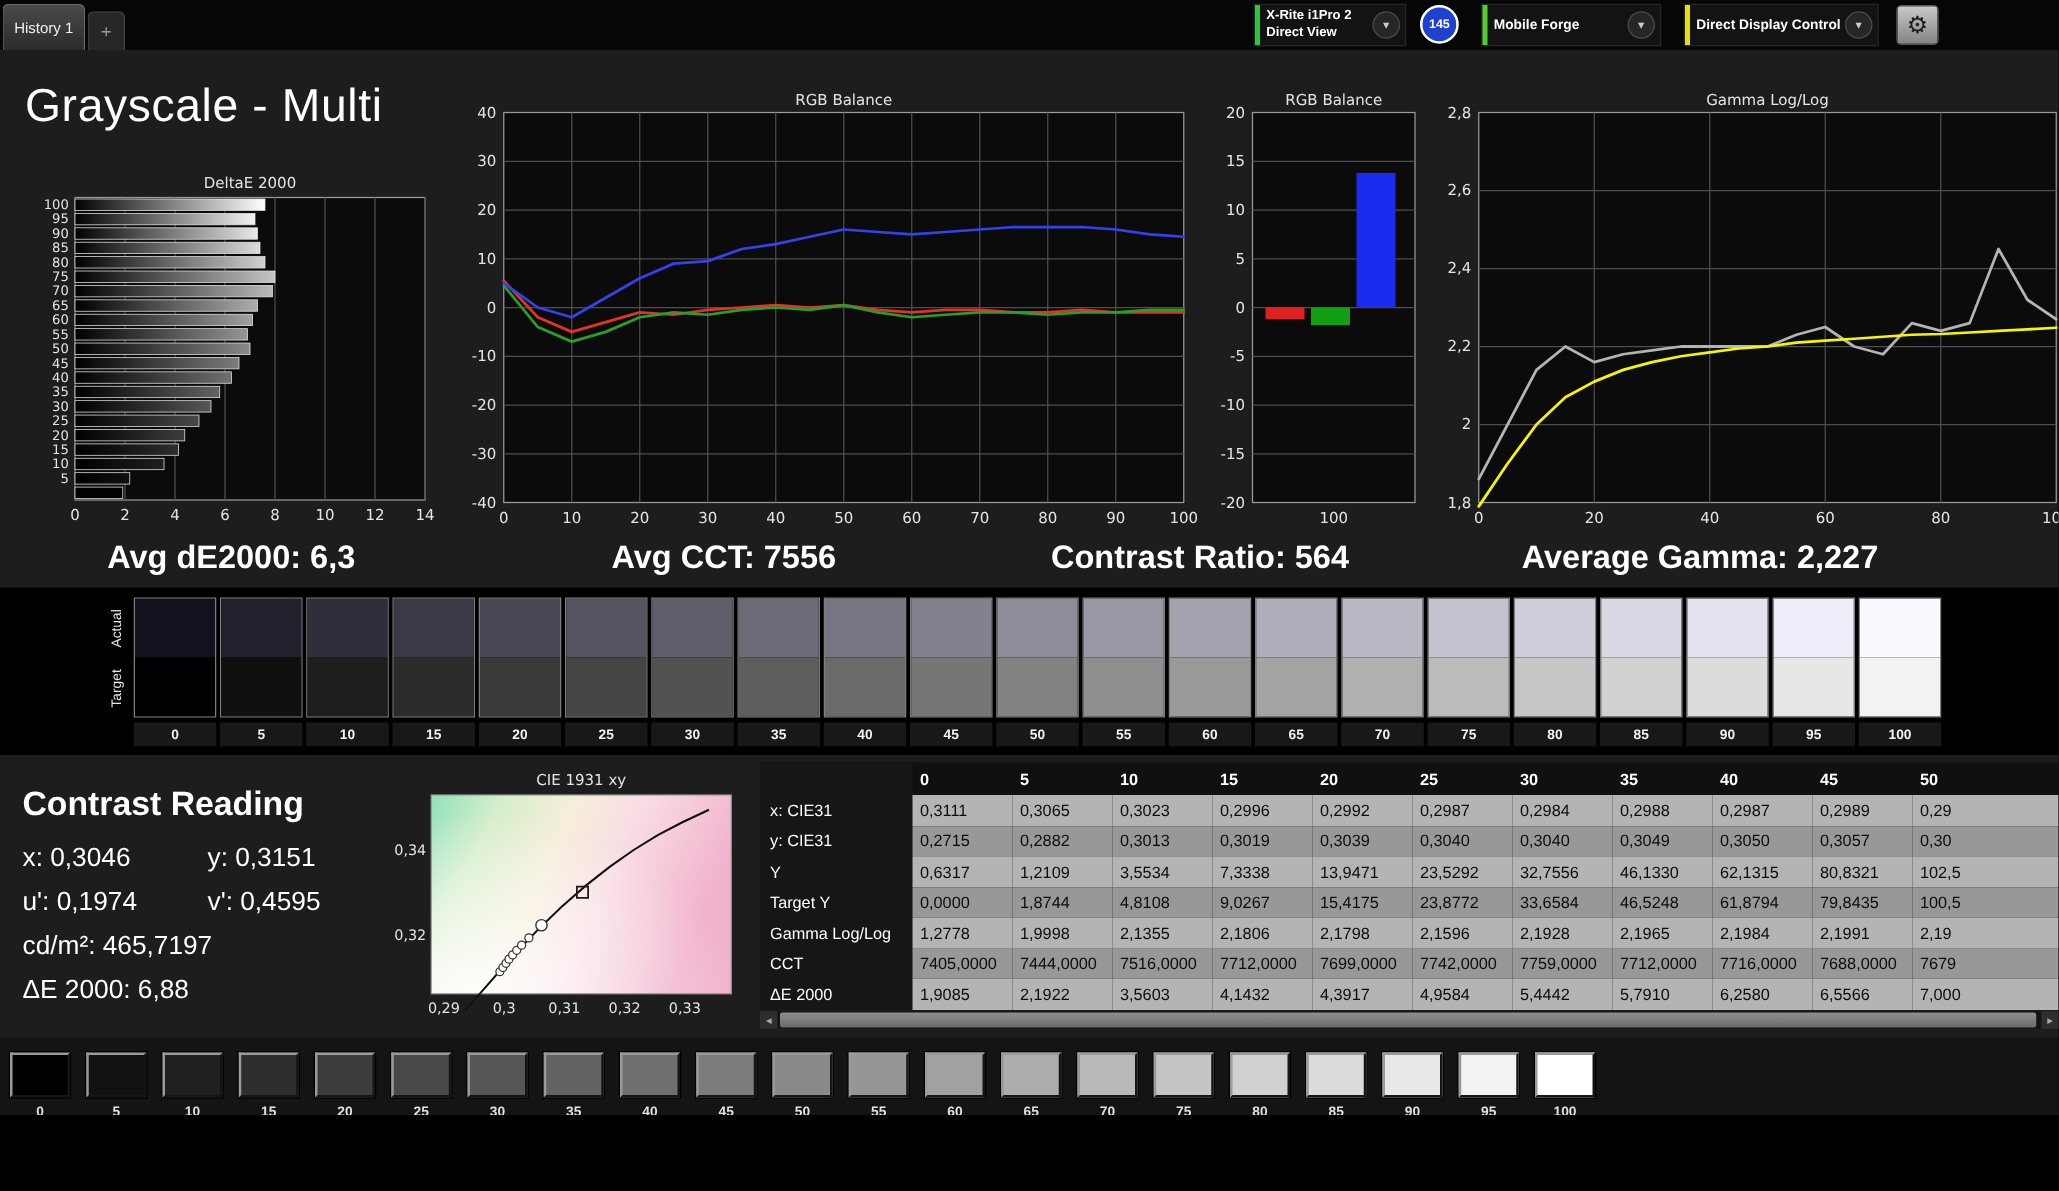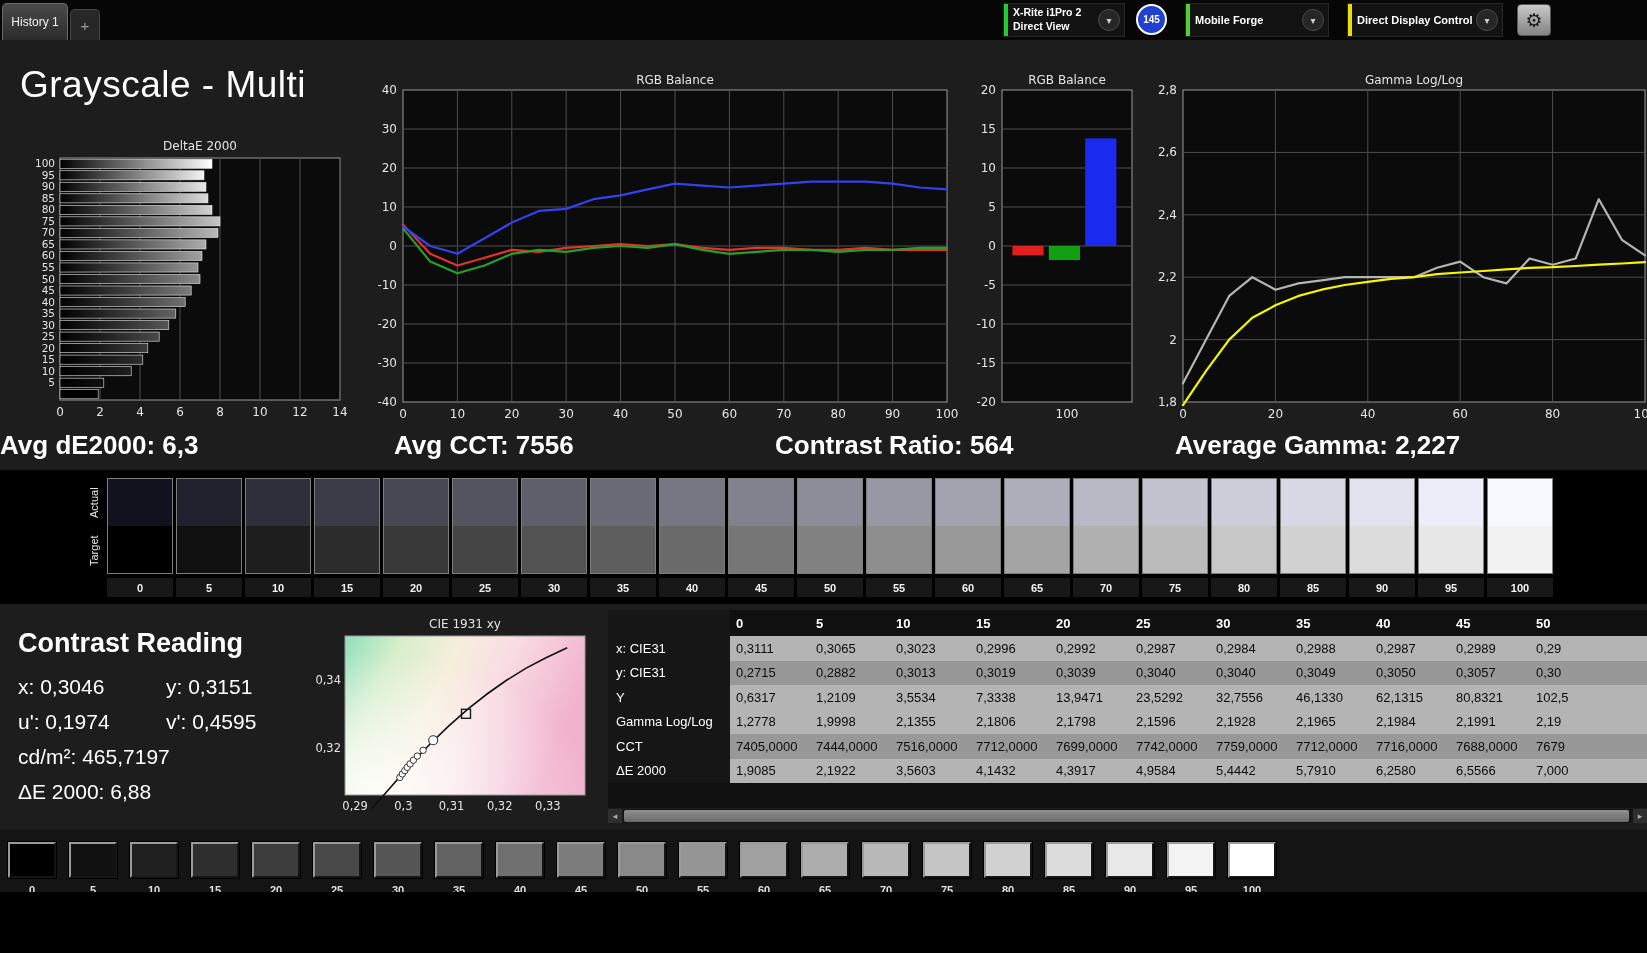--- a/index.html
+++ b/index.html
@@ -28,21 +28,21 @@
   #dev-ddc{left:1347px;width:156px}
   #gear{position:absolute;left:1517px;top:4px;width:34px;height:32px;border-radius:4px;background:linear-gradient(#c9c9c9,#838383);
        border:1px solid #555;color:#1c1c1c;font-size:19px;display:flex;align-items:center;justify-content:center}
 
   
   .page-title{position:absolute;left:20px;top:64px;font-size:37px;color:#fdfdfd;letter-spacing:.5px}
   #chart-deltae{position:absolute;left:10px;top:138px;width:340px;height:290px}
   #chart-rgbline{position:absolute;left:375px;top:72px;width:585px;height:355px}
   #chart-rgbbar{position:absolute;left:962px;top:72px;width:178px;height:355px}
   #chart-gamma{position:absolute;left:1145px;top:72px;width:502px;height:355px}
-  .stat{position:absolute;top:430px;width:370px;font-size:26px;font-weight:bold;color:#fff}
+  .stat{position:absolute;top:430px;width:370px;text-align:center;font-size:26px;font-weight:bold;color:#fff}
   #stat-de{left:0}#stat-cct{left:394px}#stat-contrast{left:775px}#stat-gamma{left:1175px}
 
   
   #grayscale-strip{position:absolute;left:0;top:470px;width:1647px;height:134px;background:#000}
   .rot-label{position:absolute;writing-mode:vertical-rl;transform:rotate(180deg);font-size:11px;color:#e8e8e8;
        height:42px;text-align:center;left:88px}
   #label-actual{top:12px}#label-target{top:60px}
   #strip-swatches{position:absolute;left:107px;top:8px;display:flex;gap:3px}
   .swatch{width:66px;height:96px;border:1px solid #7d7d7d}
   .swatch .half{height:47px}
@@ -590,20 +590,34 @@
         <div class="tcell">3,5534</div>
         <div class="tcell">7,3338</div>
         <div class="tcell">13,9471</div>
         <div class="tcell">23,5292</div>
         <div class="tcell">32,7556</div>
         <div class="tcell">46,1330</div>
         <div class="tcell">62,1315</div>
         <div class="tcell">80,8321</div>
         <div class="tcell">102,5</div>
       </div>
+      <div class="trow odd">
+        <div class="tlabel">Target Y</div>
+        <div class="tcell">0,0000</div>
+        <div class="tcell">1,8744</div>
+        <div class="tcell">4,8108</div>
+        <div class="tcell">9,0267</div>
+        <div class="tcell">15,4175</div>
+        <div class="tcell">23,8772</div>
+        <div class="tcell">33,6584</div>
+        <div class="tcell">46,5248</div>
+        <div class="tcell">61,8794</div>
+        <div class="tcell">79,8435</div>
+        <div class="tcell">100,5</div>
+      </div>
       <div class="trow even">
         <div class="tlabel">Gamma Log/Log</div>
         <div class="tcell">1,2778</div>
         <div class="tcell">1,9998</div>
         <div class="tcell">2,1355</div>
         <div class="tcell">2,1806</div>
         <div class="tcell">2,1798</div>
         <div class="tcell">2,1596</div>
         <div class="tcell">2,1928</div>
         <div class="tcell">2,1965</div>

